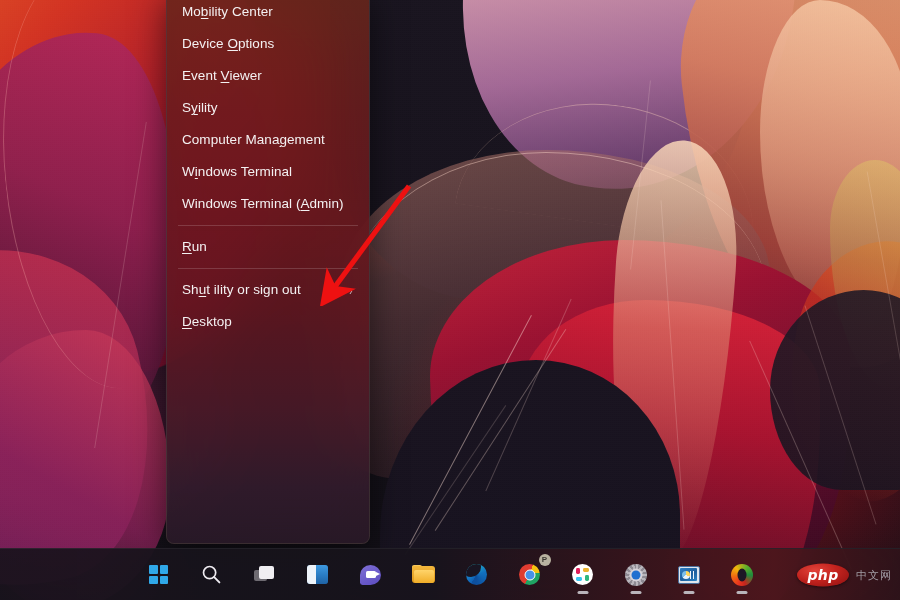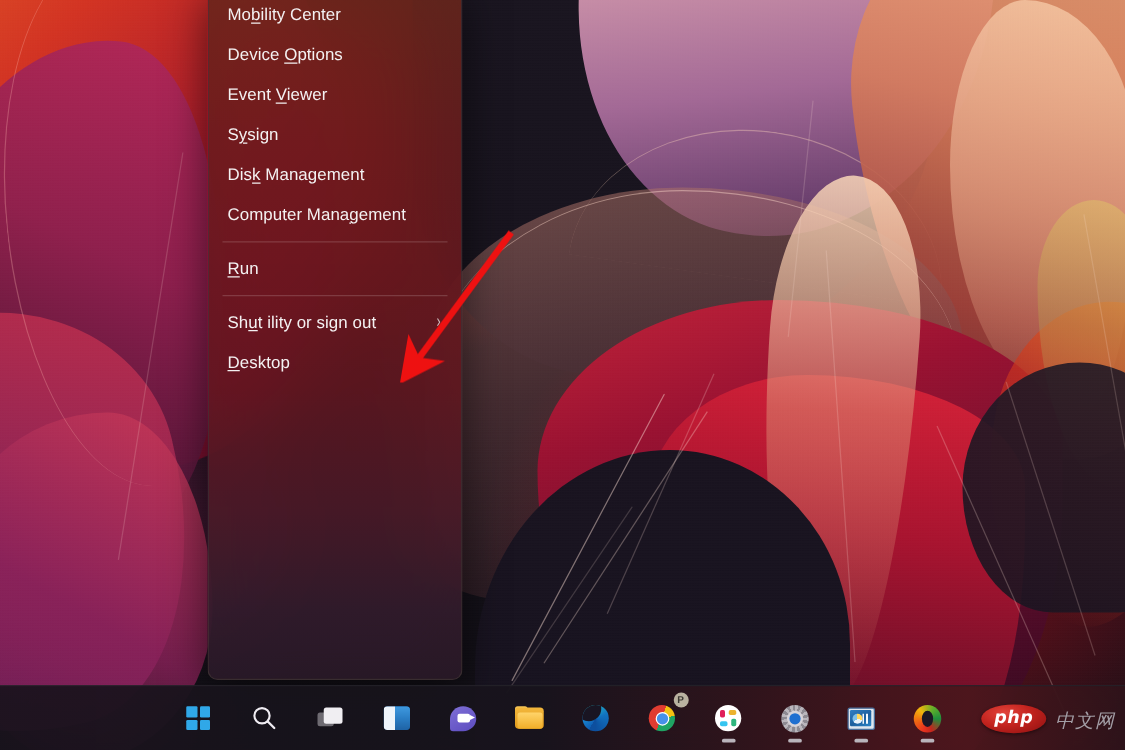--- a/index.html
+++ b/index.html
@@ -359,31 +359,31 @@
     background:conic-gradient(from 200deg,#e8331f 0deg,#f06a12 60deg,#f2b50c 120deg,#5fae2b 190deg,#1f8f3d 250deg,#c4261d 320deg,#e8331f 360deg);
   }
   .opera::after {
     content:""; position:absolute; left:50%; top:50%; transform:translate(-50%,-50%);
     width:9px; height:13px; border-radius:50%; background:#1d1725;
   }
 
   
   .wmark {
     position:absolute; right:8px; top:50%; transform:translateY(-50%);
-    display:flex; align-items:flex-end; gap:7px; z-index:3;
+    display:flex; align-items:center; gap:7px; z-index:3;
   }
   .wm-php {
     width:52px; height:23px; border-radius:50%;
     background:radial-gradient(ellipse at 35% 30%, #e2433a 0%, #c2231e 45%, #8c0f10 100%);
     display:flex; align-items:center; justify-content:center;
     color:#fff; font-size:14px; font-weight:bold; font-style:italic;
     letter-spacing:.4px; font-family:"DejaVu Sans", sans-serif;
     box-shadow:0 1px 3px rgba(0,0,0,.5);
   }
-  .wm-cn { color:#a39ea6; font-size:15px; letter-spacing:1px;font-style:italic; }
+  .wm-cn { color:#a39ea6; font-size:11px; letter-spacing:1px; }
 </style>
 </head>
 <body>
 
 <div id="screen">
 
   <div class="wp">
     <div class="wp-layer wp-base"></div>
     <div class="wp-layer void-a"></div>
     <div class="wp-layer petal-a"></div>
@@ -422,27 +422,30 @@
       <div class="mi">
         <span class="lbl"><span>Mo</span><u>b</u><span>ility Center</span></span>
       </div>
       <div class="mi">
         <span class="lbl"><span>Device </span><u>O</u><span>ptions</span></span>
       </div>
       <div class="mi">
         <span class="lbl"><span>Event </span><u>V</u><span>iewer</span></span>
       </div>
       <div class="mi">
-        <span class="lbl"><span>S</span><u>y</u><span>sign</span></span>
-      </div>
-      <div class="mi">
-        <span class="lbl"><span>Dis</span><u>k</u><span> Management</span></span>
+        <span class="lbl"><span>S</span><u>y</u><span>ility</span></span>
       </div>
       <div class="mi">
         <span class="lbl"><span>Computer Mana</span><u>g</u><span>ement</span></span>
+      </div>
+      <div class="mi">
+        <span class="lbl"><span>W</span><u>i</u><span>ndows Terminal</span></span>
+      </div>
+      <div class="mi">
+        <span class="lbl"><span>Windows Terminal (</span><u>A</u><span>dmin)</span></span>
       </div>
     </div>
 
     <div class="sep"></div>
 
     <div class="winx-list">
       <div class="mi">
         <span class="lbl"><span></span><u>R</u><span>un</span></span>
       </div>
     </div>

